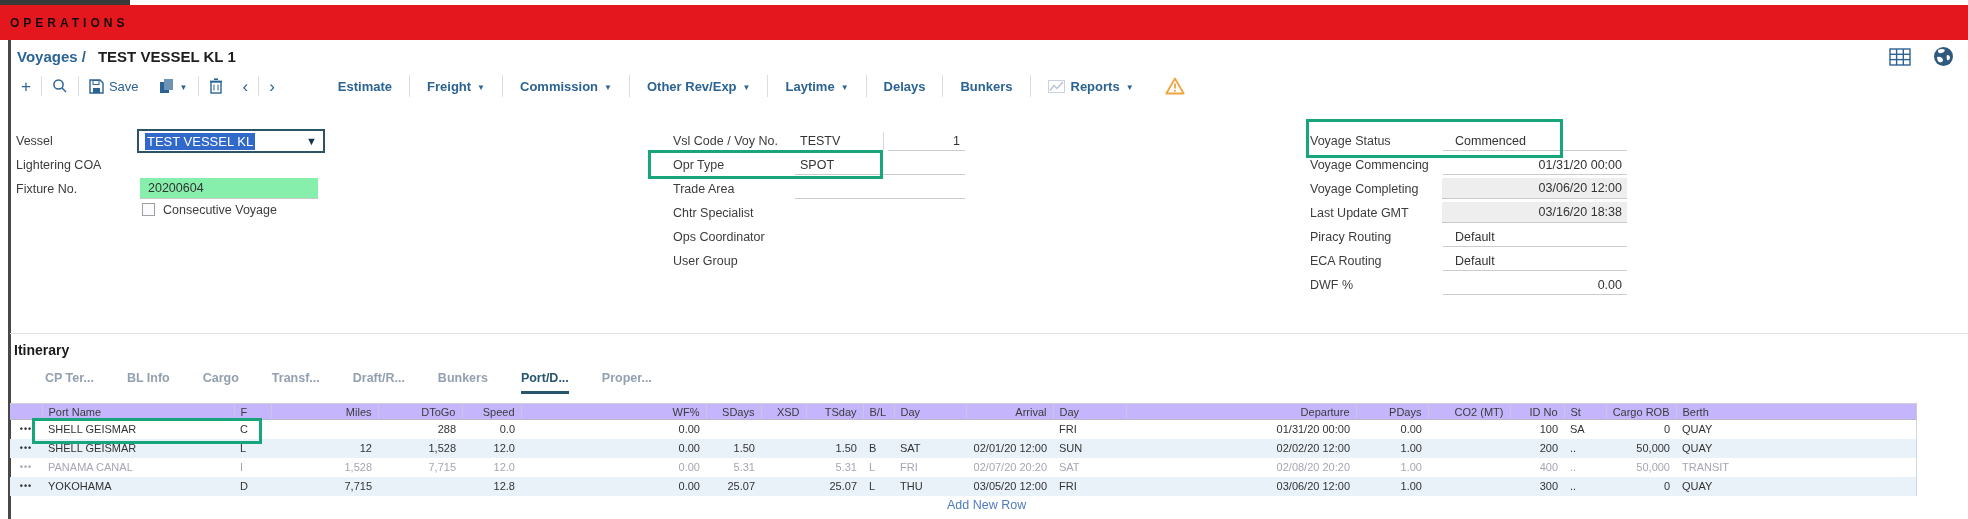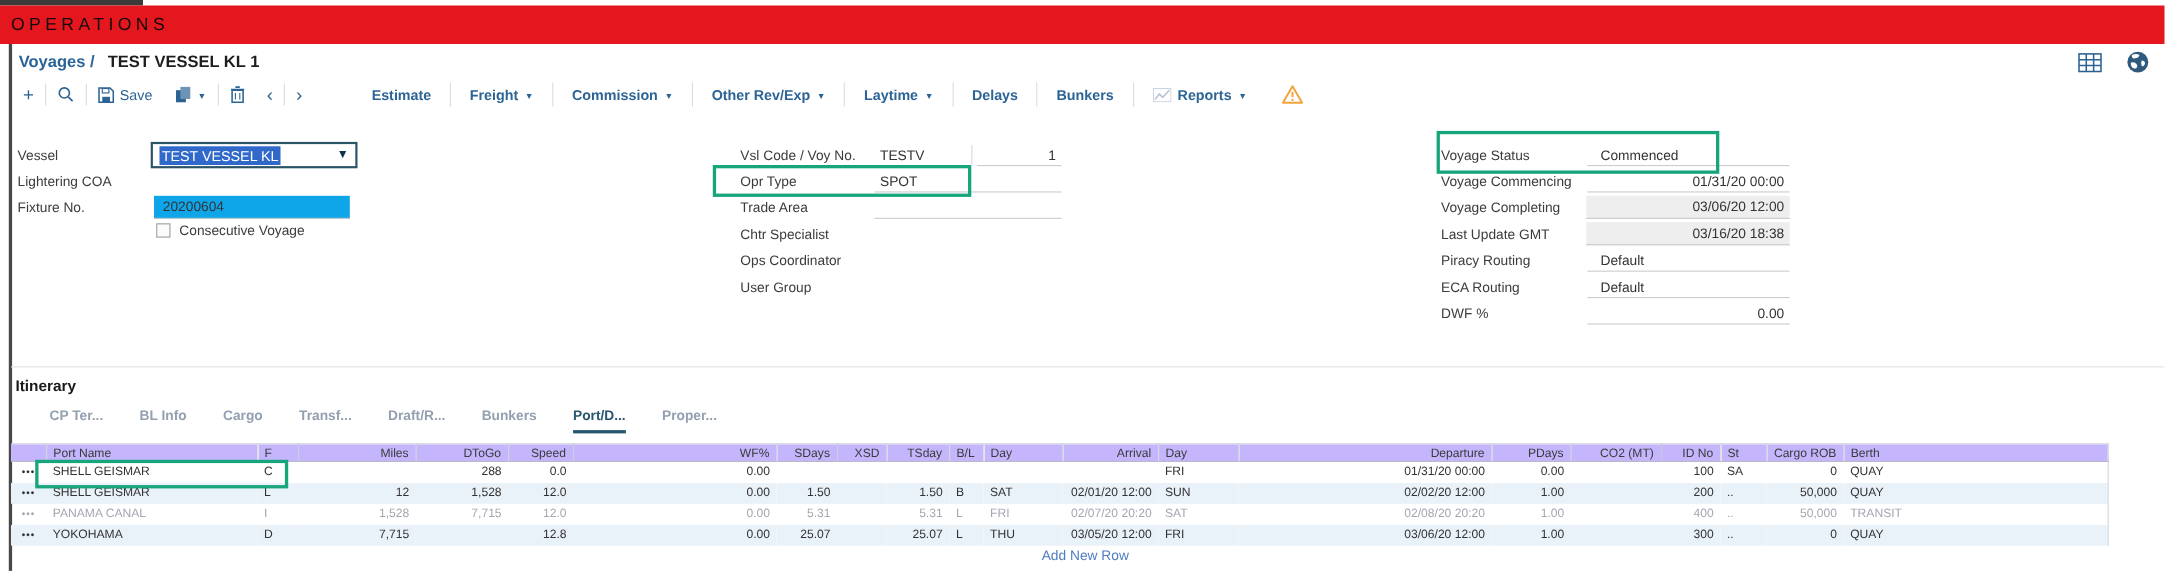--- a/index.html
+++ b/index.html
@@ -4,21 +4,21 @@
 <style>
   * { box-sizing: border-box; }
   html,body { margin:0; padding:0; background:#fff; }
   .screen { position:relative; width:1968px; height:519px; overflow:hidden;
             font-family:"Liberation Sans","DejaVu Sans",sans-serif; background:#fff; color:#333; }
   .abs { position:absolute; }
 
   
   .artifact { left:0; top:0; width:130px; height:5px; background:#3a3a3a; }
   .redbar { left:0; top:5px; width:1968px; height:35px; background:var(--banner-red); display:flex; align-items:center; }
-  .redbar .ops { margin-left:10px; font-size:16px; font-weight:normal; letter-spacing:4px; color:#140a0a; }
+  .redbar .ops { margin-left:10px; font-size:12px; font-weight:bold; letter-spacing:4px; color:#140a0a; }
   .leftedge { left:8px; top:40px; width:3px; height:479px; background:#484848; }
 
   .titlebar { left:11px; top:40px; width:1957px; height:32px; display:flex; align-items:center; }
   .crumb { margin-left:6px; font-size:15px; font-weight:bold; color:#2a6496; cursor:pointer; }
   .ptitle { margin-left:12px; font-size:15px; font-weight:bold; color:#1d1d1d; }
   .title-icons { position:absolute; right:14px; top:6px; display:flex; gap:22px; align-items:center; }
 
   
   .toolbar { left:11px; top:72px; width:1957px; height:28px; display:flex; align-items:center; font-size:13px; }
   .tb-btn { display:flex; align-items:center; gap:5px; padding:0 10px; color:var(--toolbar-blue); cursor:pointer; height:24px; }
@@ -35,21 +35,21 @@
   .val { position:absolute; font-size:12.5px; color:#333; line-height:16px; white-space:nowrap; }
   .uline { position:absolute; height:1px; background:#c9ccd1; }
   .vsep  { position:absolute; width:1px; background:#d9d9d9; }
   .grayfield { position:absolute; background:#eeeeef; border-bottom:1px solid #c7c9cb; font-size:12.5px; color:#333;
                display:flex; align-items:center; justify-content:flex-end; padding:0 5px; }
   .r { text-align:right; }
   .select-box { position:absolute; left:137px; top:129px; width:188px; height:24px; background:#fff; border:2px solid #2c5467;
                 display:flex; align-items:center; padding:0 6px; cursor:pointer; }
   .select-box .sel-text { background:var(--selection-blue); color:#fff; font-size:13px; padding:1px 2px; }
   .select-box .sel-caret { margin-left:auto; font-size:11px; color:#12344a; }
-  .fixture { position:absolute; left:140px; top:178px; width:178px; height:21px; background:#0ea5e9; border-bottom:1px solid #c7c9cb;
+  .fixture { position:absolute; left:140px; top:178px; width:178px; height:21px; background:#86efac; border-bottom:1px solid #c7c9cb;
              display:flex; align-items:center; padding:0 8px; font-size:12.5px; color:#333; }
   .checkbox { position:absolute; left:142px; top:203px; width:13px; height:13px; border:1px solid #9aa0a6; background:#fbfbfb; cursor:pointer; }
 
   
   .anno { position:absolute; border:3px solid var(--accent-green); background:transparent; pointer-events:none; }
 
   
   .rule { left:10px; top:333px; width:1958px; height:1px; background:#e2e2e2; }
   .it-title { left:14px; top:342px; font-size:14px; font-weight:bold; color:#1a1a1a; }
   .tabs { left:12px; top:371px; display:flex;padding-left:33px; }

